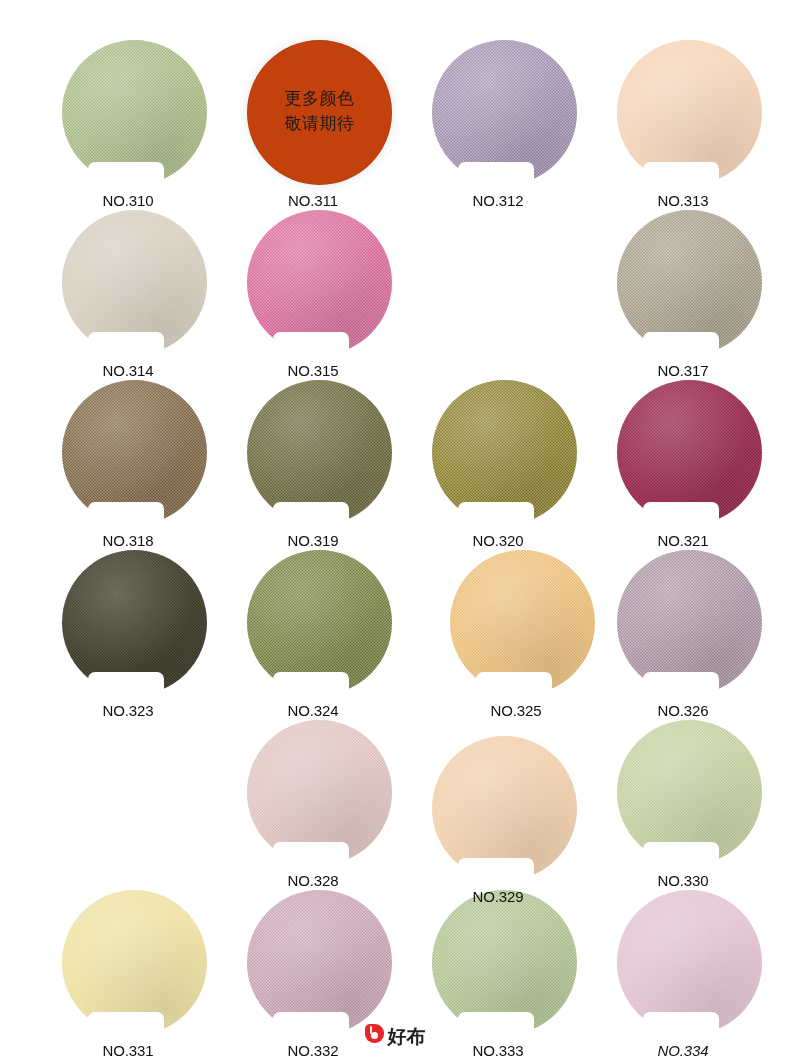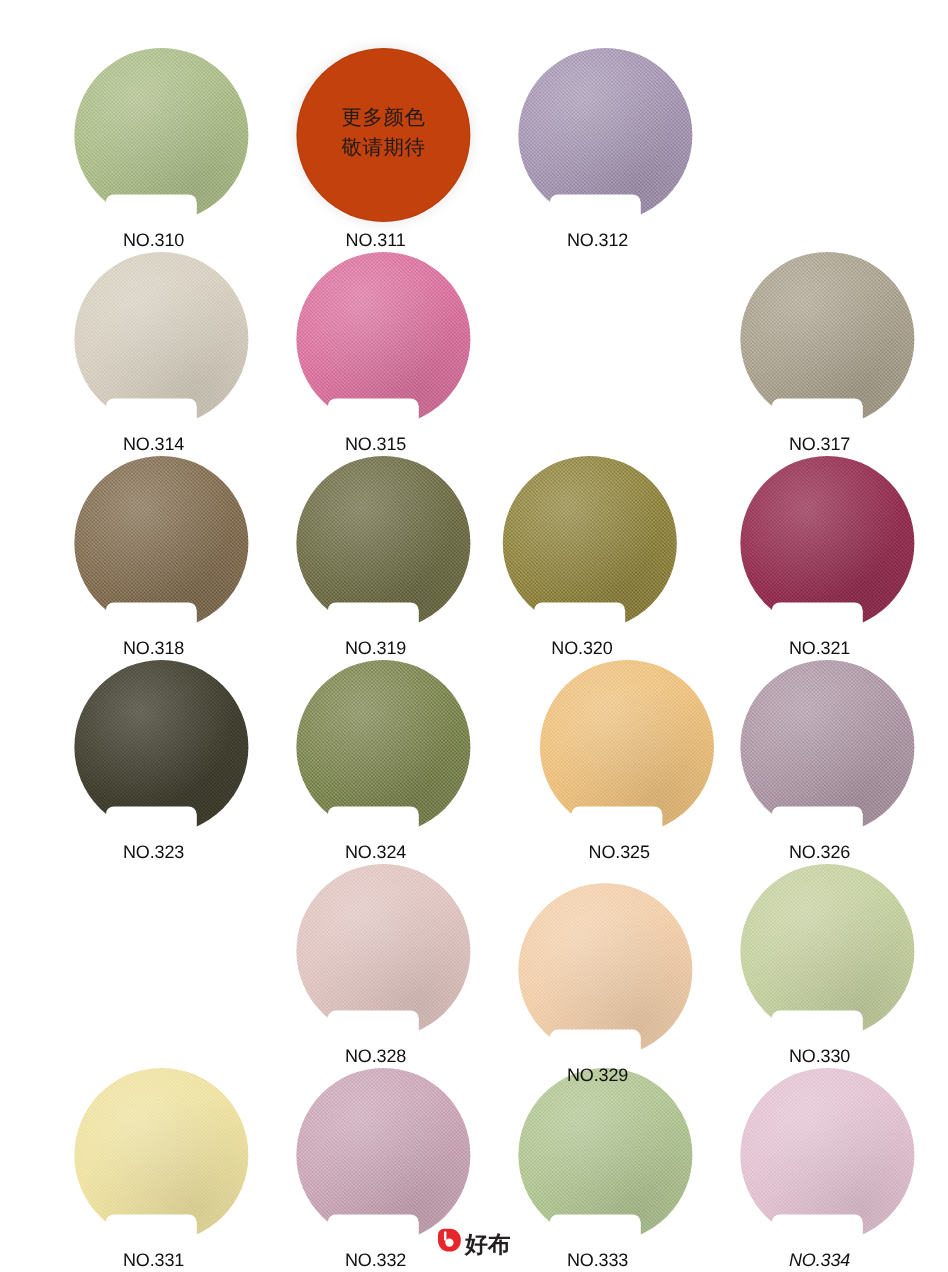--- a/index.html
+++ b/index.html
@@ -144,20 +144,28 @@
       <div class="tag-text">NO.311</div>
     </div>
     <div class="cell" style="left: 432px; top: 40px;">
       <div class="disc" style="background: rgb(162, 146, 176);">
         <div class="weave"></div>
         <div class="sheen"></div>
       </div>
       <div class="tag"></div>
       <div class="tag-text">NO.312</div>
     </div>
+    <div class="cell" style="left: 617px; top: 40px;">
+      <div class="disc" style="background: rgb(246, 210, 180);">
+        <div class="weave"></div>
+        <div class="sheen"></div>
+      </div>
+      <div class="tag"></div>
+      <div class="tag-text">NO.313</div>
+    </div>
     <div class="cell" style="left: 62px; top: 210px;">
       <div class="disc" style="background: rgb(213, 205, 189);">
         <div class="weave"></div>
         <div class="sheen"></div>
       </div>
       <div class="tag"></div>
       <div class="tag-text">NO.314</div>
     </div>
     <div class="cell" style="left: 247px; top: 210px;">
       <div class="disc" style="background: rgb(217, 110, 154);">
@@ -184,21 +192,21 @@
       <div class="tag-text">NO.318</div>
     </div>
     <div class="cell" style="left: 247px; top: 380px;">
       <div class="disc" style="background: rgb(107, 106, 71);">
         <div class="weave"></div>
         <div class="sheen"></div>
       </div>
       <div class="tag"></div>
       <div class="tag-text">NO.319</div>
     </div>
-    <div class="cell" style="left: 419px; top: 380px;">
+    <div class="cell" style="left: 432px; top: 380px;">
       <div class="disc" style="background: rgb(139, 127, 64);">
         <div class="weave"></div>
         <div class="sheen"></div>
       </div>
       <div class="tag"></div>
       <div class="tag-text">NO.320</div>
     </div>
     <div class="cell" style="left: 617px; top: 380px;">
       <div class="disc" style="background: rgb(142, 47, 79);">
         <div class="weave"></div>

